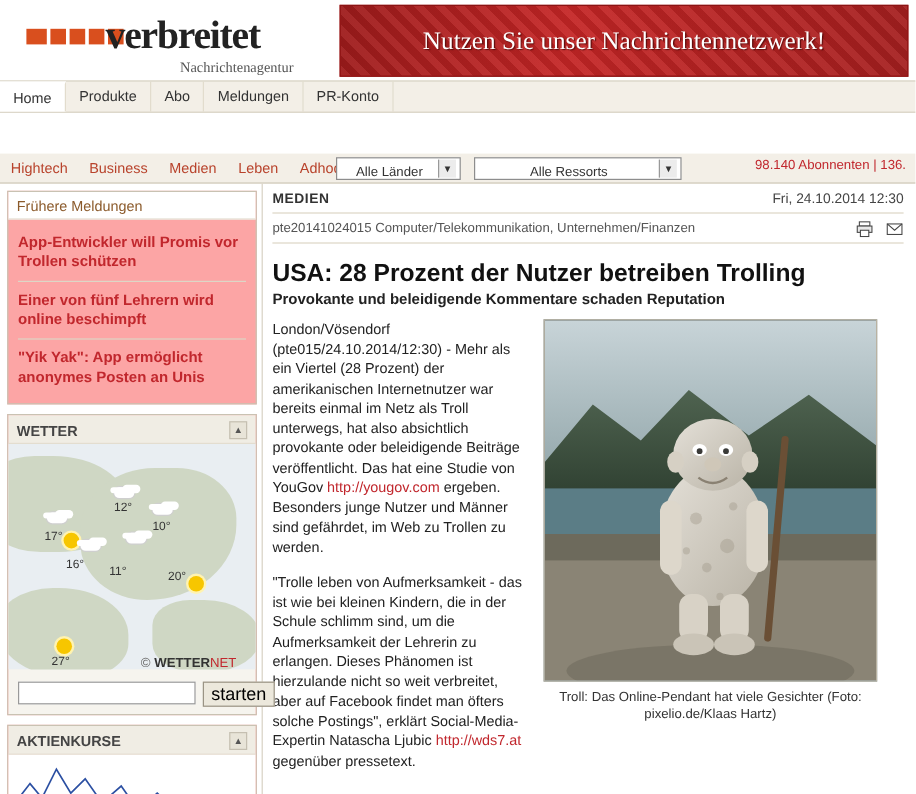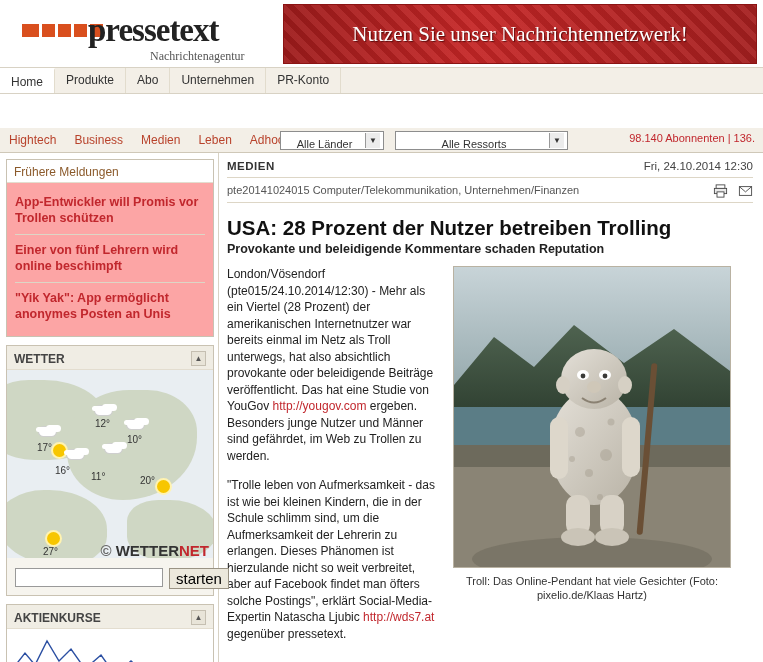--- a/index.html
+++ b/index.html
@@ -59,21 +59,21 @@
   .news-item{color:#c1272d;font-weight:bold;font-size:12.5px;line-height:16px;padding:7px 0 8px 0;border-bottom:1px solid #ddd6c6;cursor:pointer;}
   .news-item:last-child{border-bottom:none;}
 
   .weather{position:relative;height:225px;background:#f6f4ee;}
   .wmap{position:absolute;left:0;top:0;width:100%;height:188px;overflow:hidden;}
   .wland{position:absolute;background:#cfd7c4;border-radius:40% 60% 55% 45%;}
   .wsea{position:absolute;inset:0;background:#e9eef2;}
   .wtemp{position:absolute;font-size:10px;color:#333;}
   .sun{position:absolute;width:13px;height:13px;border-radius:50%;background:#f7c600;box-shadow:0 0 0 2px #fff3b0;}
   .cloud{position:absolute;width:17px;height:9px;background:#fff;border-radius:9px;box-shadow:6px -3px 0 -1px #fff, -5px -2px 0 -2px #fff,0 0 0 1px #cfcfcf;}
-  .wnet{position:absolute;right:4px;bottom:36px;font-size:15px;color:#666;font-weight:bold;}
+  .wnet{position:absolute;right:16px;bottom:36px;font-size:11px;color:#666;}
   .wnet b{color:#333;}
   .wnet .red{color:#c1272d;}
   .wsearch{position:absolute;left:8px;bottom:6px;right:8px;}
   .wsearch .lbl{font-size:11px;color:#333;margin-bottom:3px;}
   .wsearch .row{display:flex;gap:6px;}
   .wsearch input{flex:1;height:15px;border:1px solid #999;font-size:11px;}
   .wsearch button{width:62px;background:#ece8dc;border:1px solid #9a9384;font-size:15px;cursor:pointer;}
 
   .stocks{height:62px;position:relative;overflow:hidden;background:#fff;}
   .stocks svg{position:absolute;left:4px;top:2px;}
@@ -102,34 +102,34 @@
 
   <div class="header">
     <div class="logo">
       <div class="logo-squares">
         <i class="l"></i>
           <i></i>
           <i></i>
           <i></i>
           <i></i>
       </div>
-      <div class="logo-text">pressetext</div>
+      <div class="logo-text">verbreitet</div>
       <div class="logo-sub">Nachrichtenagentur</div>
     </div>
     <div class="banner">
       <span>Nutzen Sie unser Nachrichtennetzwerk!</span>
     </div>
   </div>
 
   <div class="nav1">
     <div class="tabs">
       <div class="tab active">Home</div>
       <div class="tab">Produkte</div>
       <div class="tab">Abo</div>
-      <div class="tab">Unternehmen</div>
+      <div class="tab">Meldungen</div>
       <div class="tab">PR-Konto</div>
     </div>
   </div>
 
   <div class="nav2">
     <div class="sub">
       <a href="#">Hightech</a>
       <a href="#">Business</a>
       <a href="#">Medien</a>
       <a href="#">Leben</a>

